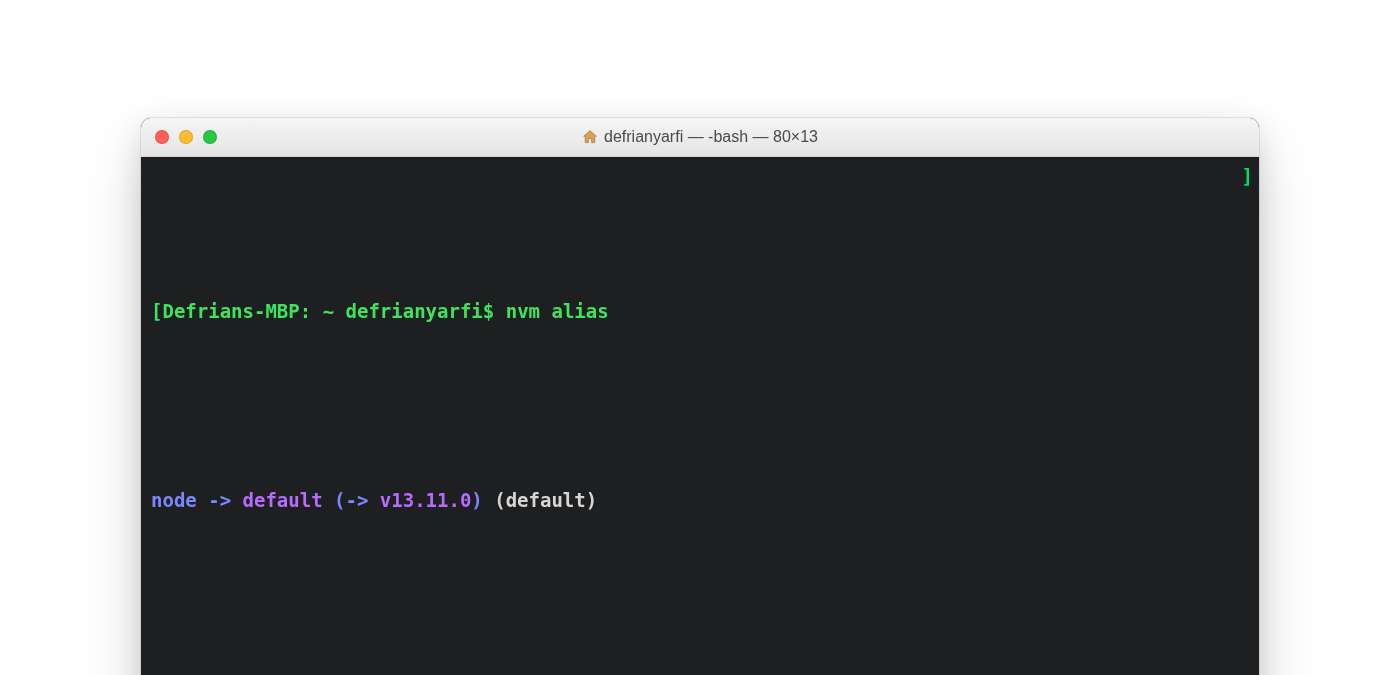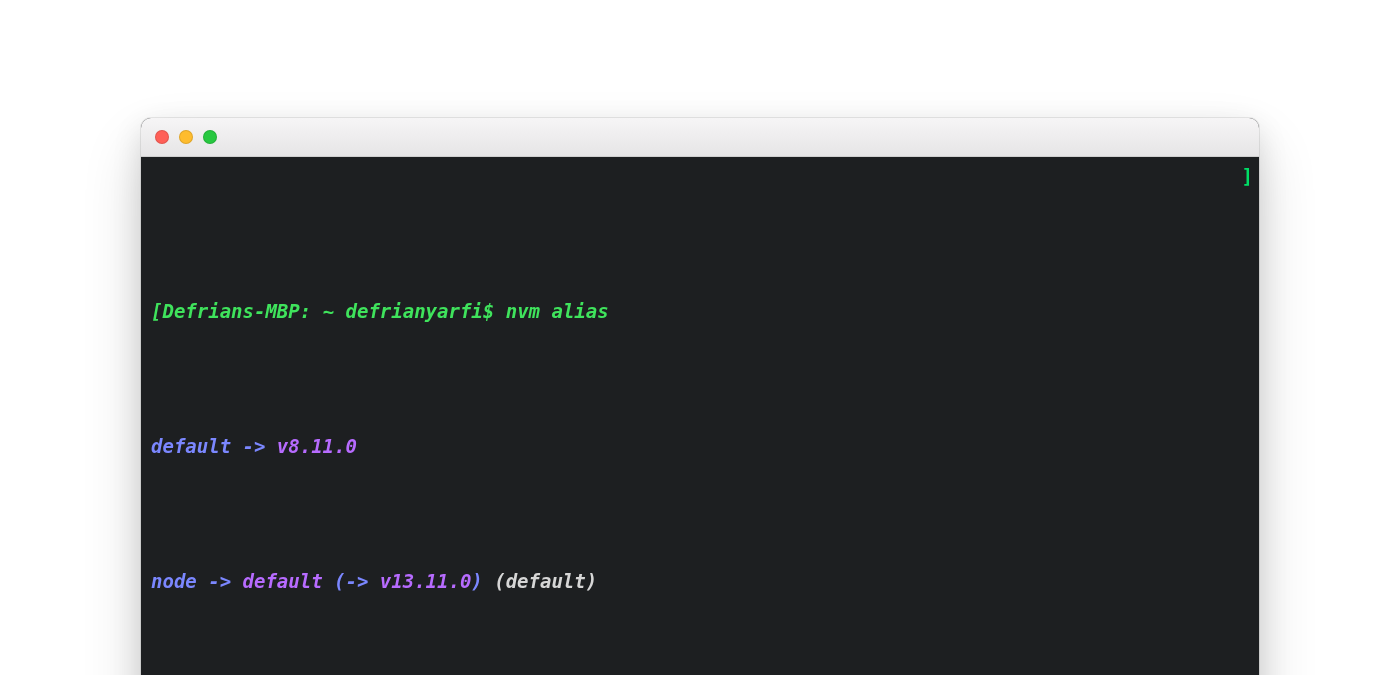--- a/index.html
+++ b/index.html
@@ -69,21 +69,21 @@
   .term {
     background: #1d1f21;
     padding: 6px 10px 28px 10px;
     font-family: "Menlo", "Monaco", "Consolas", monospace;
     font-size: 19px;
     line-height: 27px;
     font-weight: 600;
     white-space: pre;
     position: relative;
   }
-  .row { display: block; font-style: italic; }
+  .row { display: block; }
   .row > span { white-space: pre; }
   .scroll-ind {
     position: absolute;
     top: 6px;
     right: 6px;
     color: #00dd66;
     font-family: "Menlo","Monaco",monospace;
     font-size: 19px;
     font-weight: 600;
   }
@@ -99,30 +99,37 @@
 
 <div class="stage">
   <div class="window">
 
     <div class="titlebar">
       <div class="traffic">
         <div class="dot red"></div>
         <div class="dot yellow"></div>
         <div class="dot green"></div>
       </div>
+      <div class="titlecenter">
+        <span class="home-icon">
+          <svg viewBox="0 0 20 20" width="16" height="16">
+            <path d="M10 2 L2 9 L4 9 L4 17 L8 17 L8 12 L12 12 L12 17 L16 17 L16 9 L18 9 Z" fill="#e0a050" stroke="#7a5520" stroke-width="0.6"></path>
+          </svg>
+        </span>
+        <span>defrianyarfi — -bash — 80×13</span>
+      </div>
     </div>
 
     <div class="term">
       <span class="scroll-ind">]</span>
 
       
       <span class="row"><span class="c-green">[</span><span class="c-green">Defrians-MBP:</span><span class="c-green"> </span><span class="c-green">~</span><span class="c-green"> </span><span class="c-green">defrianyarfi$</span><span class="c-green"> </span><span class="c-green">nvm alias</span></span>
 
       
-      <span class="row"><span class="c-blue">default</span><span class="c-blue"> -&gt; </span><span class="c-purple">v8.11.0</span></span>
 
       
       <span class="row"><span class="c-blue">node</span><span class="c-blue"> -&gt; </span><span class="c-purple">default</span><span class="c-blue"> (</span><span class="c-blue">-&gt; </span><span class="c-purple">v13.11.0</span><span class="c-blue">)</span><span class="c-white"> (default)</span></span>
 
       
       
 
       
       
 

